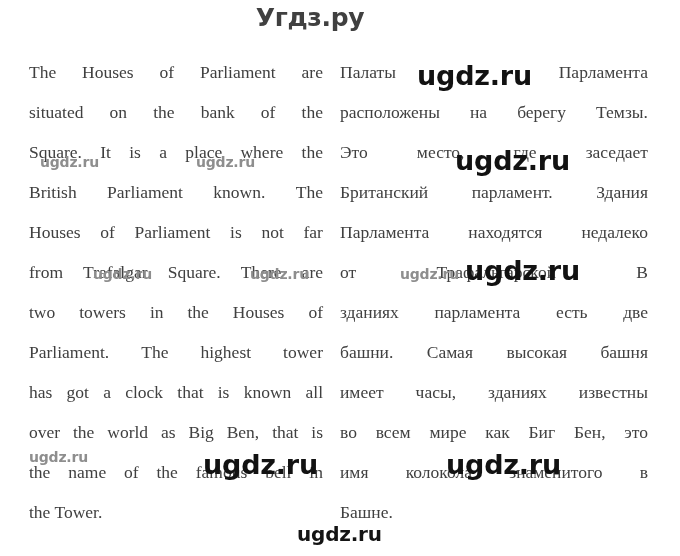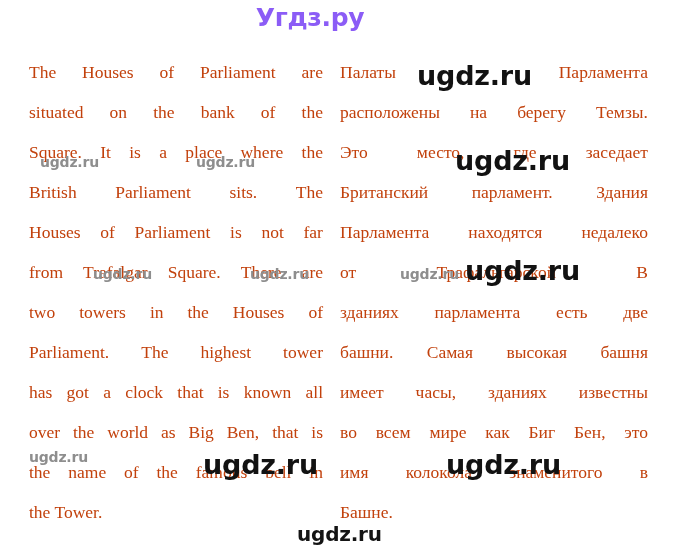--- a/index.html
+++ b/index.html
@@ -27,21 +27,21 @@
   .site-logo {
     position: absolute;
     left: 0;
     top: 3px;
     width: 620px;
     text-align: center;
     font-family: "DejaVu Sans", sans-serif;
     font-weight: bold;
     font-size: 25px;
     letter-spacing: -0.3px;
-    color: #8b5cf6;
+    color: #404040;
     white-space: nowrap;
   }
 
   
   .columns {
     position: absolute;
     left: 0;
     top: 52px;
     width: 680px;
   }
@@ -52,21 +52,21 @@
   }
   .col-en { left: 29px;  width: 294px; }
   .col-ru { left: 340px; width: 308px; }
 
   .txt-line {
     display: block;
     font-size: 17.5px;
     line-height: 40px;
     height: 40px;
     white-space: nowrap;
-    color: #c2410c;
+    color: #404040;
   }
 
   
   .txt-line.just {
     display: flex;
     justify-content: space-between;
     white-space: normal;
   }
   .txt-line.just > span { display: inline-block; }
 
@@ -122,21 +122,21 @@
           <span>It</span>
           <span>is</span>
           <span>a</span>
           <span>place</span>
           <span>where</span>
           <span>the</span>
         </div>
         <div class="txt-line just">
           <span>British</span>
           <span>Parliament</span>
-          <span>sits.</span>
+          <span>known.</span>
           <span>The</span>
         </div>
         <div class="txt-line just">
           <span>Houses</span>
           <span>of</span>
           <span>Parliament</span>
           <span>is</span>
           <span>not</span>
           <span>far</span>
         </div>

